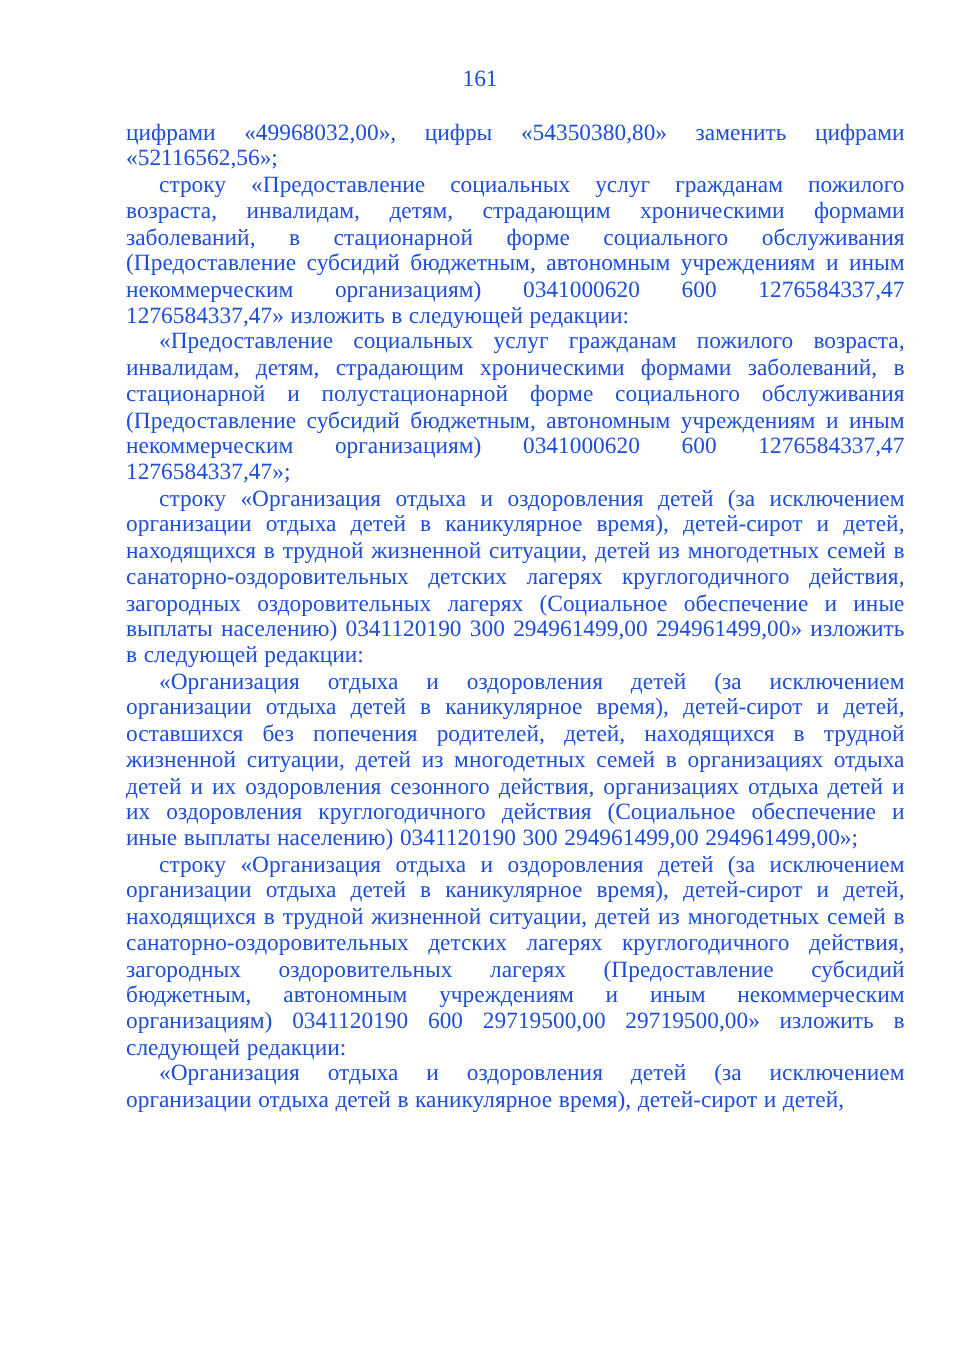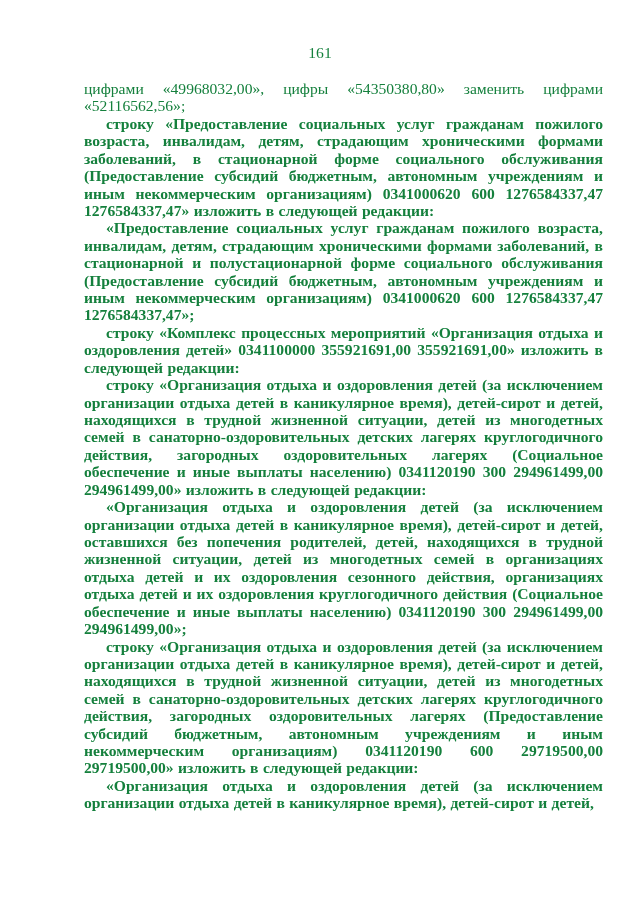--- a/index.html
+++ b/index.html
@@ -5,21 +5,21 @@
   html, body {
     margin: 0;
     padding: 0;
     background: #ffffff;
   }
   .page {
     position: relative;
     width: 640px;
     height: 905px;
     background: #ffffff;
-    color: #15803d;
+    color: #1d4ed8;
     font-family: "Liberation Serif", serif;
     overflow: hidden;
   }
   .page-number {
     position: absolute;
     top: 44px;
     left: 0;
     width: 100%;
     text-align: center;
     font-size: 15.6px;
@@ -35,32 +35,30 @@
     text-align: justify;
     text-justify: inter-word;
     word-spacing: 0.5px;
   }
   .content p {
     margin: 0;
     padding: 0;
   }
   .content p.indent {
     text-indent: 22px;
-    font-weight: bold;
   }
 </style>
 </head>
 <body>
 
 <div class="page">
   <div class="page-number">161</div>
 
   <div class="content">
     <p>цифрами «49968032,00», цифры «54350380,80» заменить цифрами «52116562,56»;</p>
     <p class="indent">строку «Предоставление социальных услуг гражданам пожилого возраста, инвалидам, детям, страдающим хроническими формами заболеваний, в стационарной форме социального обслуживания (Предоставление субсидий бюджетным, автономным учреждениям и иным некоммерческим организациям) 0341000620 600 1276584337,47 1276584337,47» изложить в следующей редакции:</p>
     <p class="indent">«Предоставление социальных услуг гражданам пожилого возраста, инвалидам, детям, страдающим хроническими формами заболеваний, в стационарной и полустационарной форме социального обслуживания (Предоставление субсидий бюджетным, автономным учреждениям и иным некоммерческим организациям) 0341000620 600 1276584337,47 1276584337,47»;</p>
-    <p class="indent">строку «Комплекс процессных мероприятий «Организация отдыха и оздоровления детей» 0341100000 355921691,00 355921691,00» изложить в следующей редакции:</p>
     <p class="indent">строку «Организация отдыха и оздоровления детей (за исключением организации отдыха детей в каникулярное время), детей-сирот и детей, находящихся в трудной жизненной ситуации, детей из многодетных семей в санаторно-оздоровительных детских лагерях круглогодичного действия, загородных оздоровительных лагерях (Социальное обеспечение и иные выплаты населению) 0341120190 300 294961499,00 294961499,00» изложить в следующей редакции:</p>
     <p class="indent">«Организация отдыха и оздоровления детей (за исключением организации отдыха детей в каникулярное время), детей-сирот и детей, оставшихся без попечения родителей, детей, находящихся в трудной жизненной ситуации, детей из многодетных семей в организациях отдыха детей и их оздоровления сезонного действия, организациях отдыха детей и их оздоровления круглогодичного действия (Социальное обеспечение и иные выплаты населению) 0341120190 300 294961499,00 294961499,00»;</p>
     <p class="indent">строку «Организация отдыха и оздоровления детей (за исключением организации отдыха детей в каникулярное время), детей-сирот и детей, находящихся в трудной жизненной ситуации, детей из многодетных семей в санаторно-оздоровительных детских лагерях круглогодичного действия, загородных оздоровительных лагерях (Предоставление субсидий бюджетным, автономным учреждениям и иным некоммерческим организациям) 0341120190 600 29719500,00 29719500,00» изложить в следующей редакции:</p>
     <p class="indent">«Организация отдыха и оздоровления детей (за исключением организации отдыха детей в каникулярное время), детей-сирот и детей,</p>
   </div>
 </div>
 
 </body></html>

